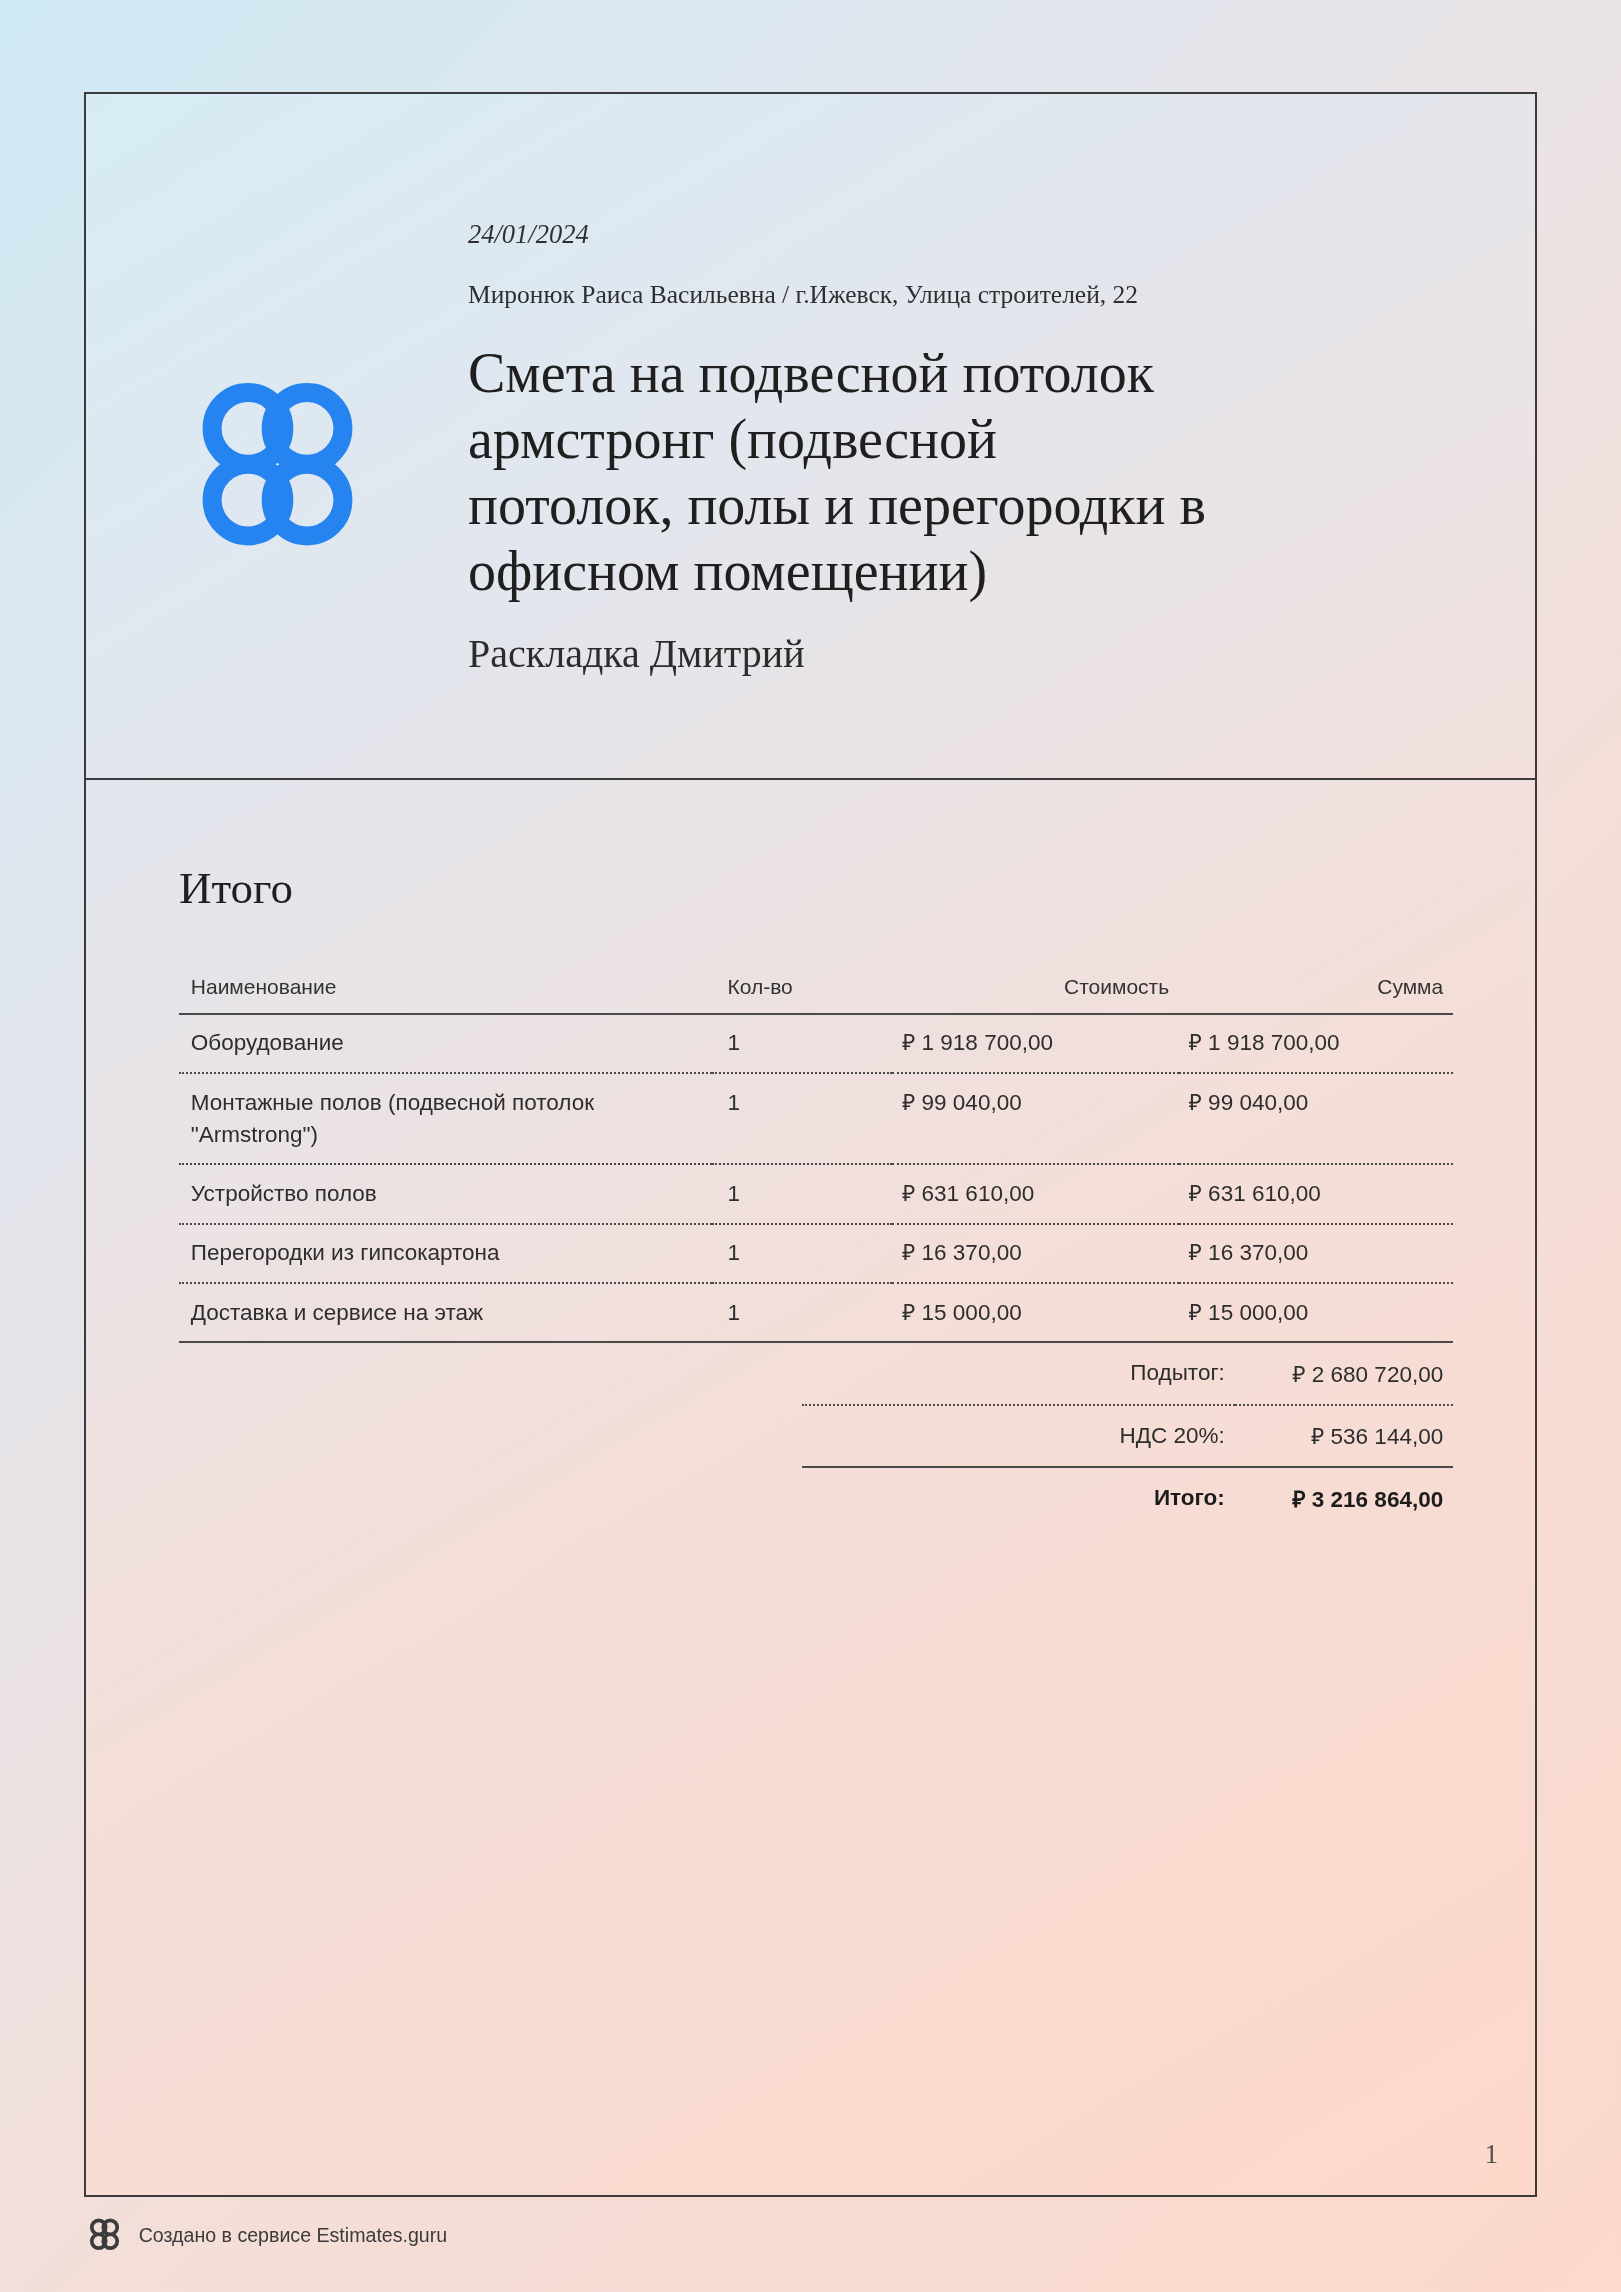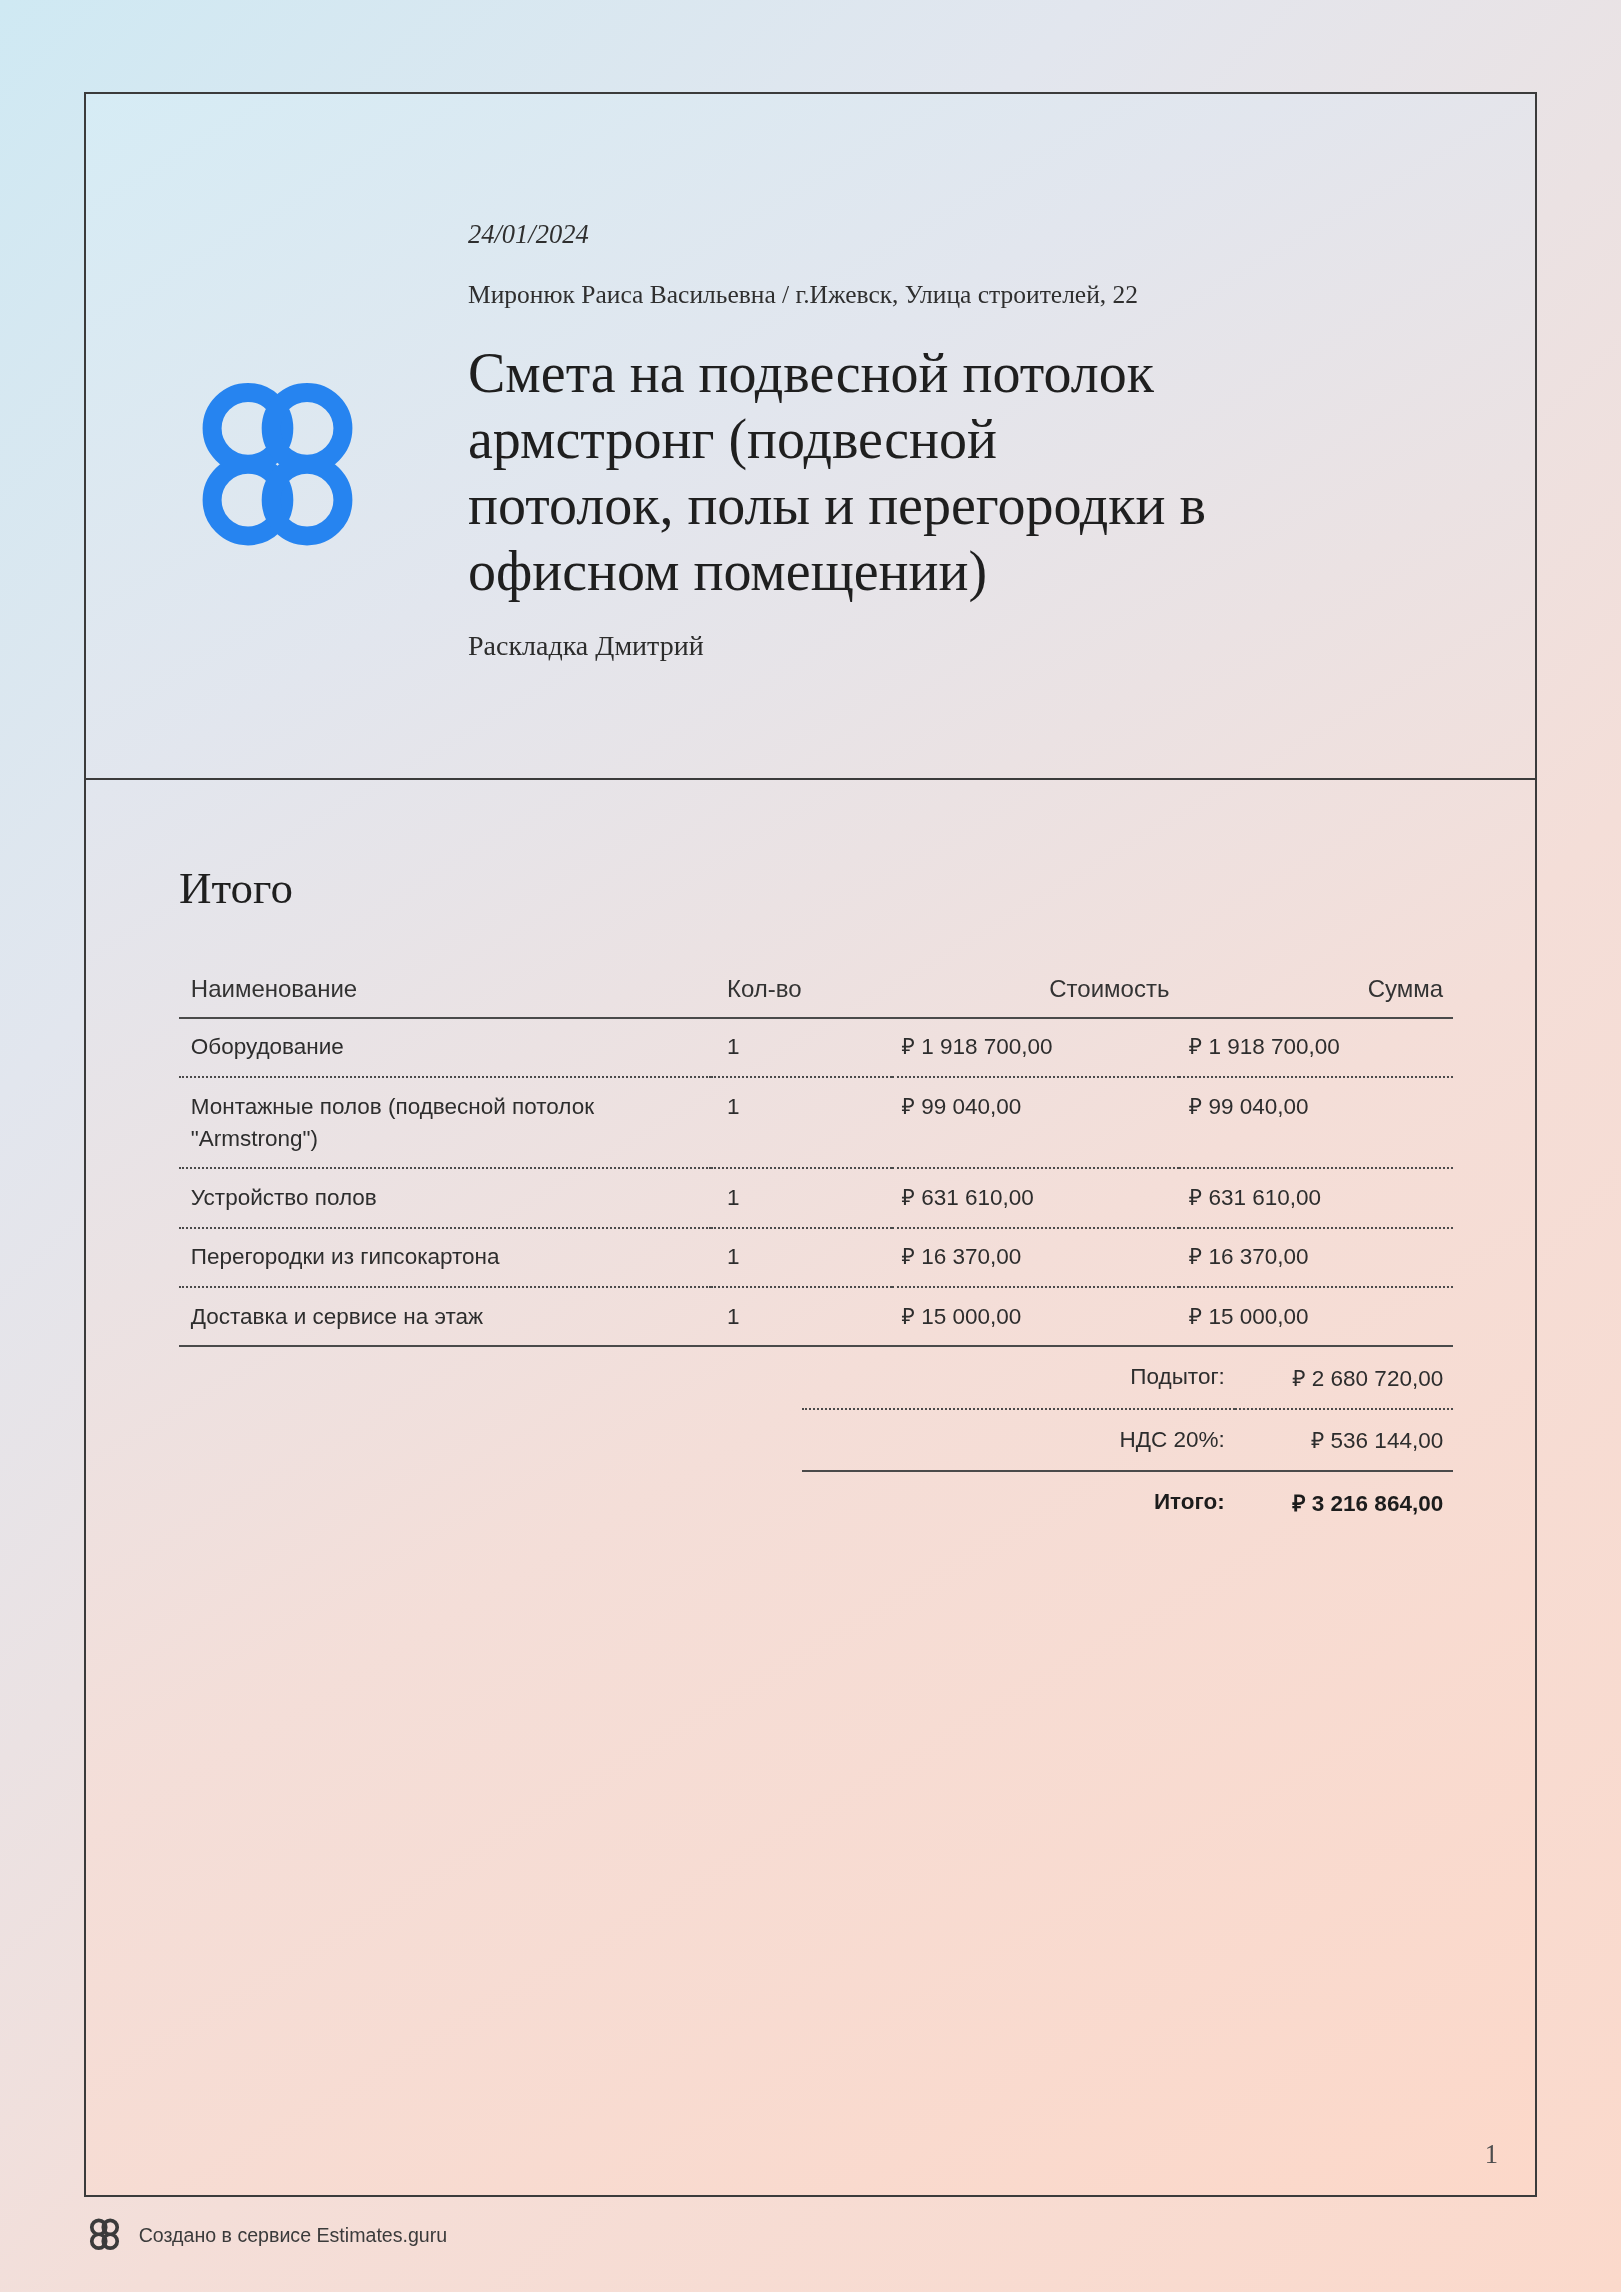--- a/index.html
+++ b/index.html
@@ -75,21 +75,21 @@
     font-family: "Liberation Serif", serif;
     font-size: 56px;
     line-height: 1.18;
     color: #1f1f1f;
     max-width: 745px;
     margin: 0 0 25.5px 0;
     font-weight: 400;
   }
   .doc-subtitle {
     font-family: "Liberation Serif", serif;
-    font-size: 28px;
+    font-size: 40px;
     color: #2c2c2c;
     font-weight: 400;
   }
 
   
   .body {
     flex: 1;
     padding: 82px 32px 0 93px;
     box-sizing: border-box;
     position: relative;
@@ -103,21 +103,21 @@
   }
 
   table.items {
     width: 1274px;
     border-collapse: collapse;
     font-size: 22.5px;
     color: #2d2d2d;
   }
   table.items th {
     font-weight: 400;
-    font-size: 24px;
+    font-size: 21px;
     color: #333;
     padding: 0 9.8px 13.7px 9.8px;
     text-align: right;
     vertical-align: bottom;
   }
   table.items th.name { text-align: left; padding-left: 11.8px; }
   table.items th.qty  { text-align: left; padding-left: 15.7px; }
 
   table.items td {
     padding: 12.7px 9.8px 12.7px 9.8px;

